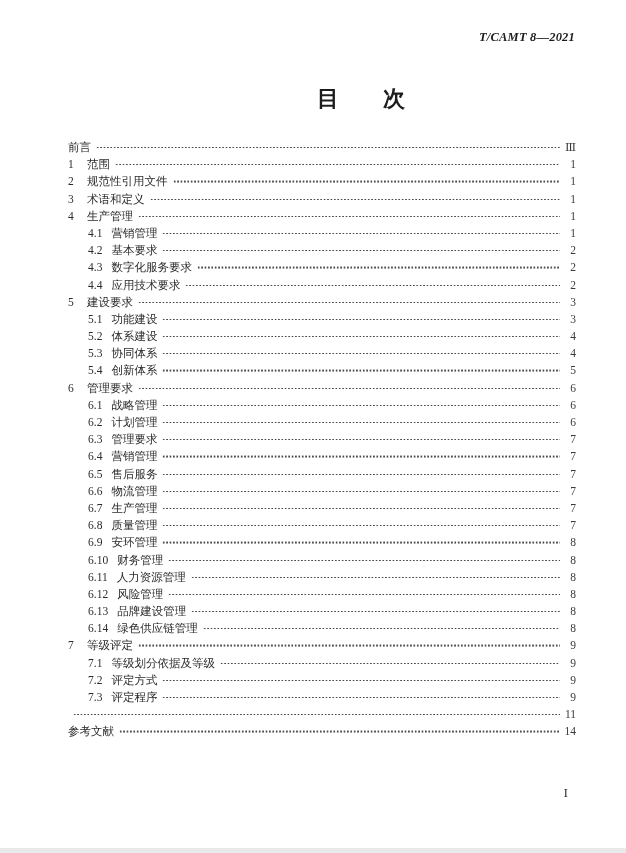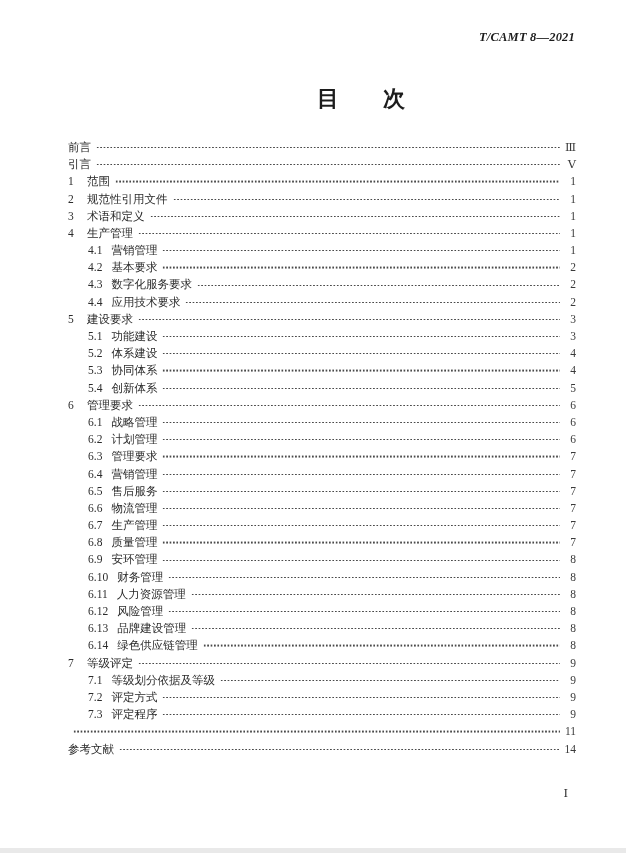--- a/index.html
+++ b/index.html
@@ -39,21 +39,21 @@
     padding-left: 48px;
   }
   .toc {
     position: absolute;
     top: 139px;
     left: 68px;
     right: 50px;
   }
   .toc-row {
     display: flex;
-    align-items: flex-end;
+    align-items: flex-start;
     height: 17.2px;
     font-size: 11.5px;
     line-height: 17.2px;
     white-space: nowrap;
   }
   .toc-row.level-1 { padding-left: 20px; }
   .toc-row .num {
     margin-right: 9px;
     min-width: 10px;
   }
@@ -103,26 +103,20 @@
   <div class="doc-title">目　　次</div>
 
   <div class="toc">
       <div class="toc-row level-0">
 
     <span class="label">前言</span>
     <span class="dots"></span>
     <span class="pg">Ⅲ</span>
   </div>
       <div class="toc-row level-0">
-
-    <span class="label">引言</span>
-    <span class="dots"></span>
-    <span class="pg">Ⅴ</span>
-  </div>
-      <div class="toc-row level-0">
     <span class="num">1</span>
     <span class="label">范围</span>
     <span class="dots"></span>
     <span class="pg">1</span>
   </div>
       <div class="toc-row level-0">
     <span class="num">2</span>
     <span class="label">规范性引用文件</span>
     <span class="dots"></span>
     <span class="pg">1</span>

